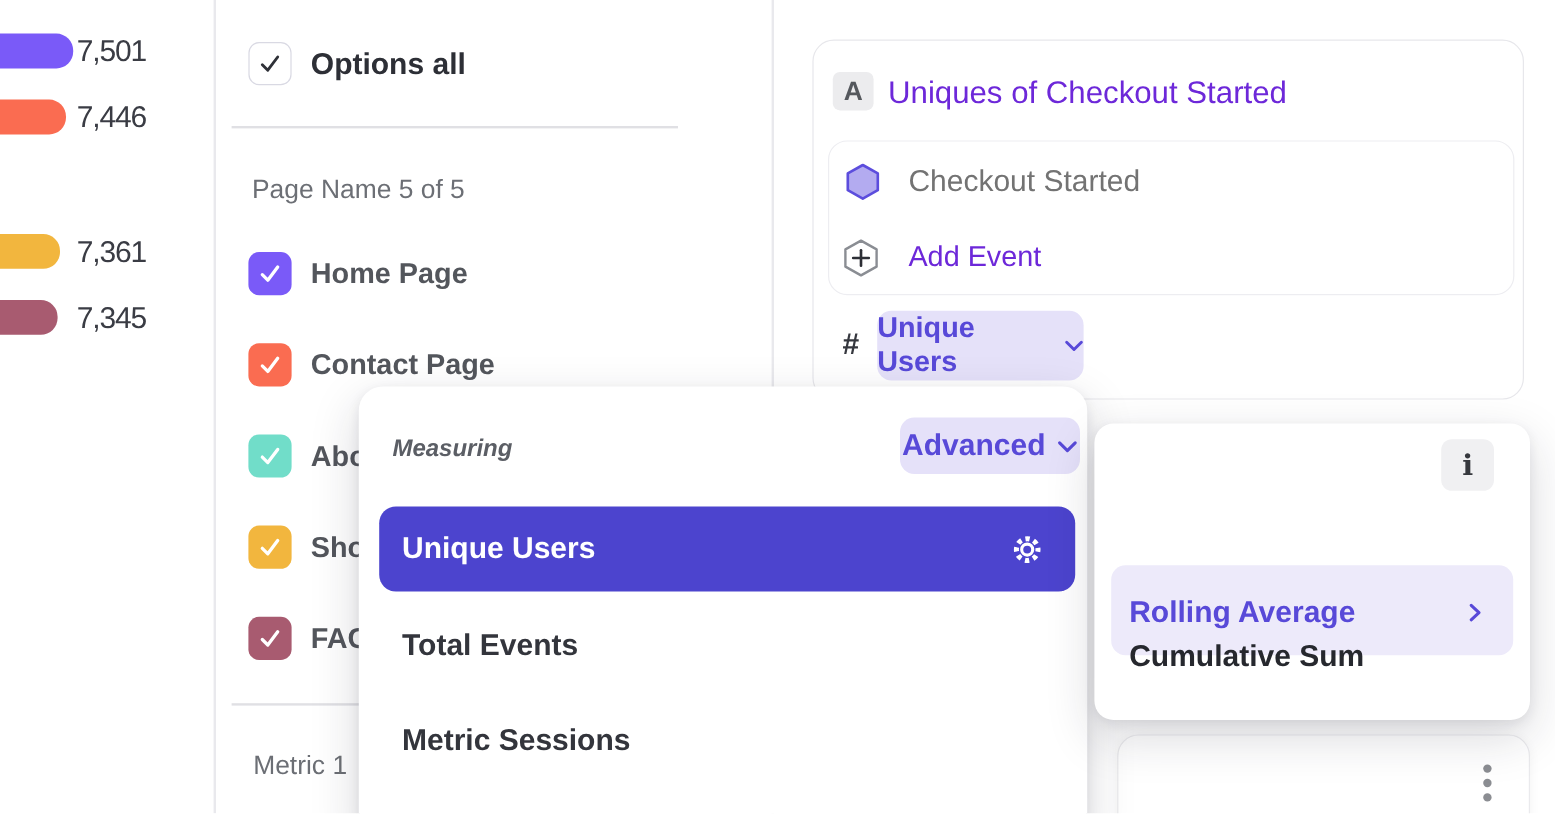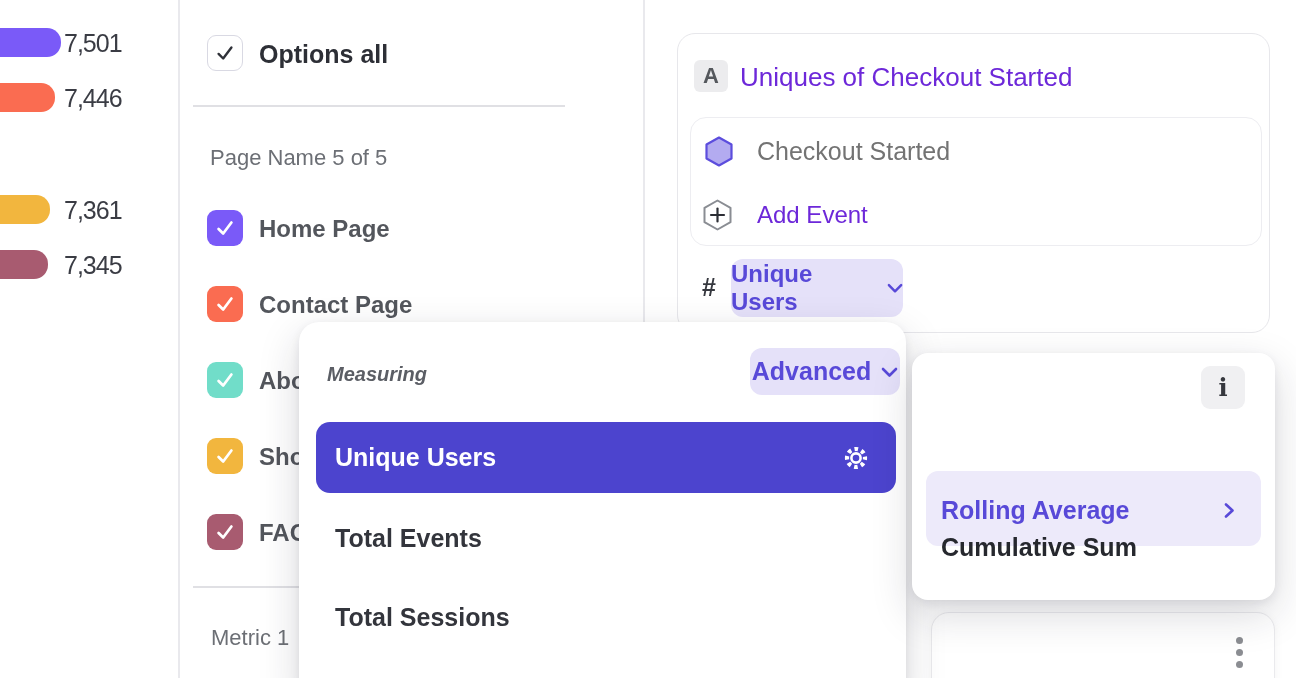--- a/index.html
+++ b/index.html
@@ -182,21 +182,21 @@
 
     <div class="menu-row-selected" style="left:17px; top:100px; width:580px; height:71px;">
       <span style="position:absolute; left:19px; font-size:25px; font-weight:600; color:#ffffff;">Unique Users</span>
       <svg class="abs" style="right:24px; top:20px;" width="32" height="32" viewBox="0 0 32 32">
         <circle cx="16" cy="16" r="9" fill="none" stroke="#ffffff" stroke-width="4.2" stroke-dasharray="3.6 3.47" stroke-dashoffset="1.8"></circle>
         <circle cx="16" cy="16" r="4.6" fill="none" stroke="#ffffff" stroke-width="2.6"></circle>
       </svg>
     </div>
 
     <span class="menu-label" style="left:36px; top:202px;">Total Events</span>
-    <span class="menu-label" style="left:36px; top:281px;">Total Sessions</span>
+    <span class="menu-label" style="left:36px; top:281px;">Metric Sessions</span>
   </div>
 
   <div class="popover" style="left:912px; top:353px; width:363px; height:247px; border-radius:16px;">
 
 
     <div class="abs" style="left:289px; top:13px; width:44px; height:43px; border-radius:9px; background:#f0f0f2; display:flex; align-items:center; justify-content:center;">
       <span style="font-family:'DejaVu Serif', serif; font-weight:700; font-size:24px; color:#36383e;">i</span>
     </div>
 
     <div class="hl-row" style="left:14px; top:70px; width:335px; height:75px;margin-top:48px;">

